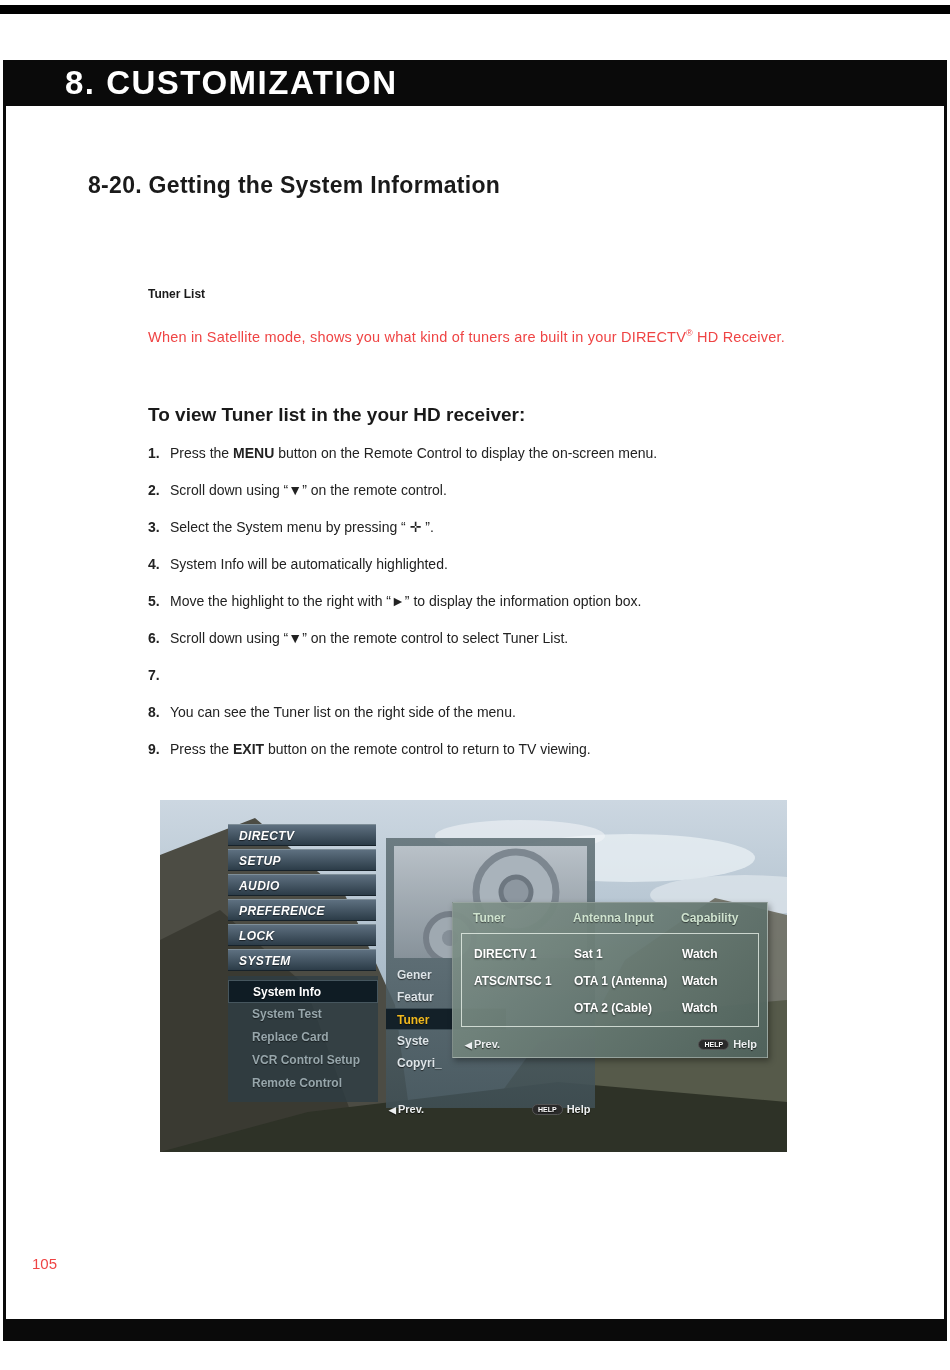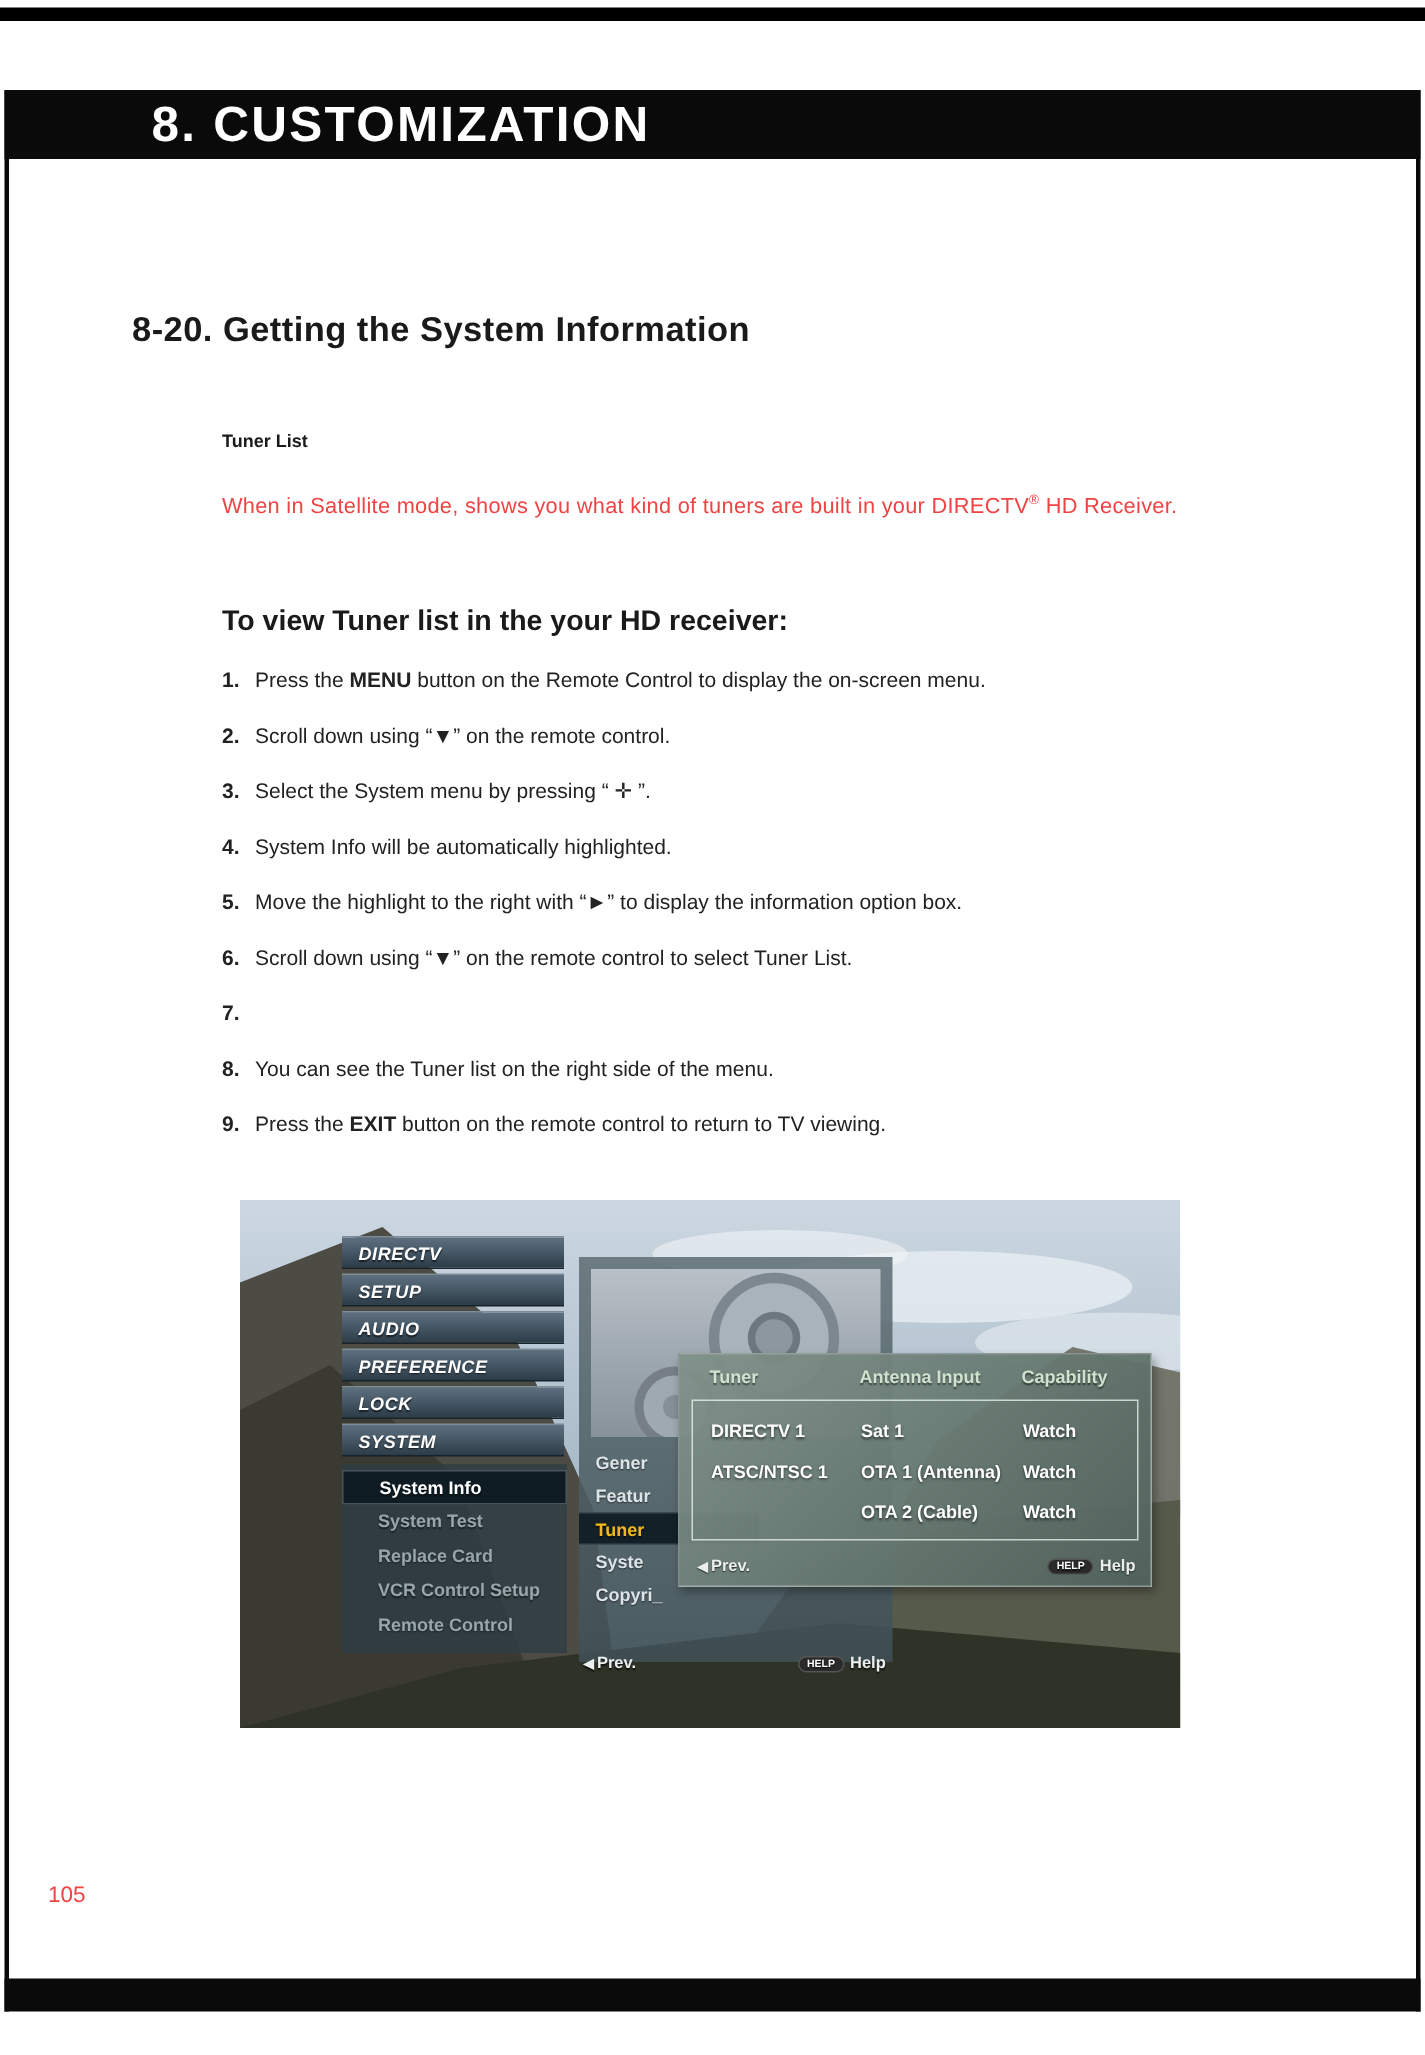--- a/index.html
+++ b/index.html
@@ -5,24 +5,24 @@
   html,body{margin:0;padding:0;background:#ffffff;}
   .page{
     position:relative;width:950px;height:1370px;background:#ffffff;
     font-family:"Liberation Sans",sans-serif;color:#1a1a1a;overflow:hidden;
   }
   .top-strip{position:absolute;left:0;right:0;top:5px;height:9px;background:#000;}
   .frame{position:absolute;left:3px;right:3px;top:60px;bottom:29px;
     border-left:3px solid #0a0a0a;border-right:3px solid #0a0a0a;border-bottom:22px solid #0a0a0a;}
   .header-bar{
     position:absolute;left:3px;right:3px;top:60px;height:46px;background:#0a0a0a;
-    color:#fff;font-weight:bold;font-size:33px;line-height:46px;padding-left:98px;
+    color:#fff;font-weight:bold;font-size:33px;line-height:46px;padding-left:62px;
     letter-spacing:1.5px;box-sizing:border-box;
   }
-  .section-title{position:absolute;left:88px;top:172px;font-size:23px;font-weight:bold;letter-spacing:.3px;margin-top:34px;}
+  .section-title{position:absolute;left:88px;top:172px;font-size:23px;font-weight:bold;letter-spacing:.3px;}
   .h-tuner{position:absolute;left:148px;top:287px;font-size:12px;font-weight:bold;}
   .para{position:absolute;left:148px;top:320px;width:645px;font-size:14.5px;line-height:27px;
     text-align:justify;color:#ef4444;letter-spacing:.2px;}
   .para sup{font-size:9px;}
   .h-steps{position:absolute;left:148px;top:404px;font-size:19px;font-weight:bold;}
   .steps{position:absolute;left:148px;top:442px;width:660px;}
   .step{display:flex;margin-bottom:15px;font-size:14px;line-height:22px;color:#222;}
   .step-num{font-weight:bold;width:22px;flex:none;}
   .step-text b{font-weight:bold;}
   .pagenum{position:absolute;left:32px;top:1255px;font-size:15px;color:#ef4444;}

